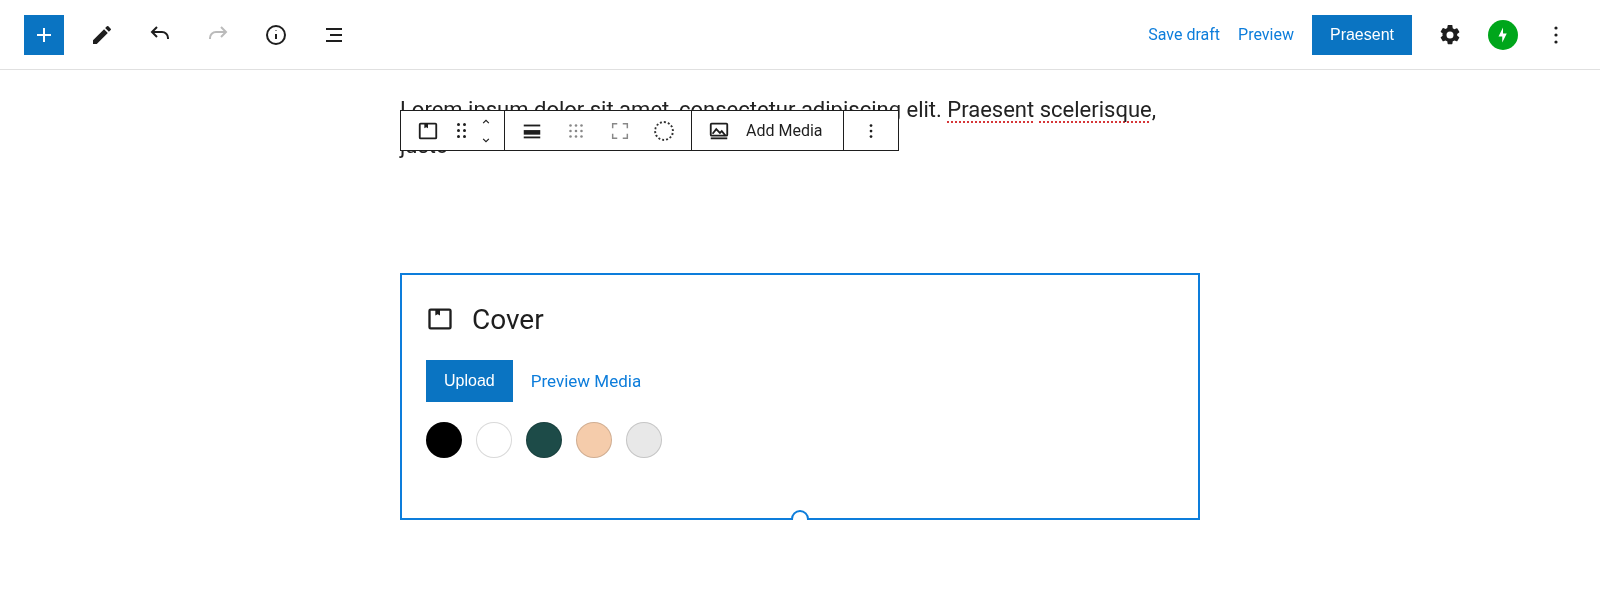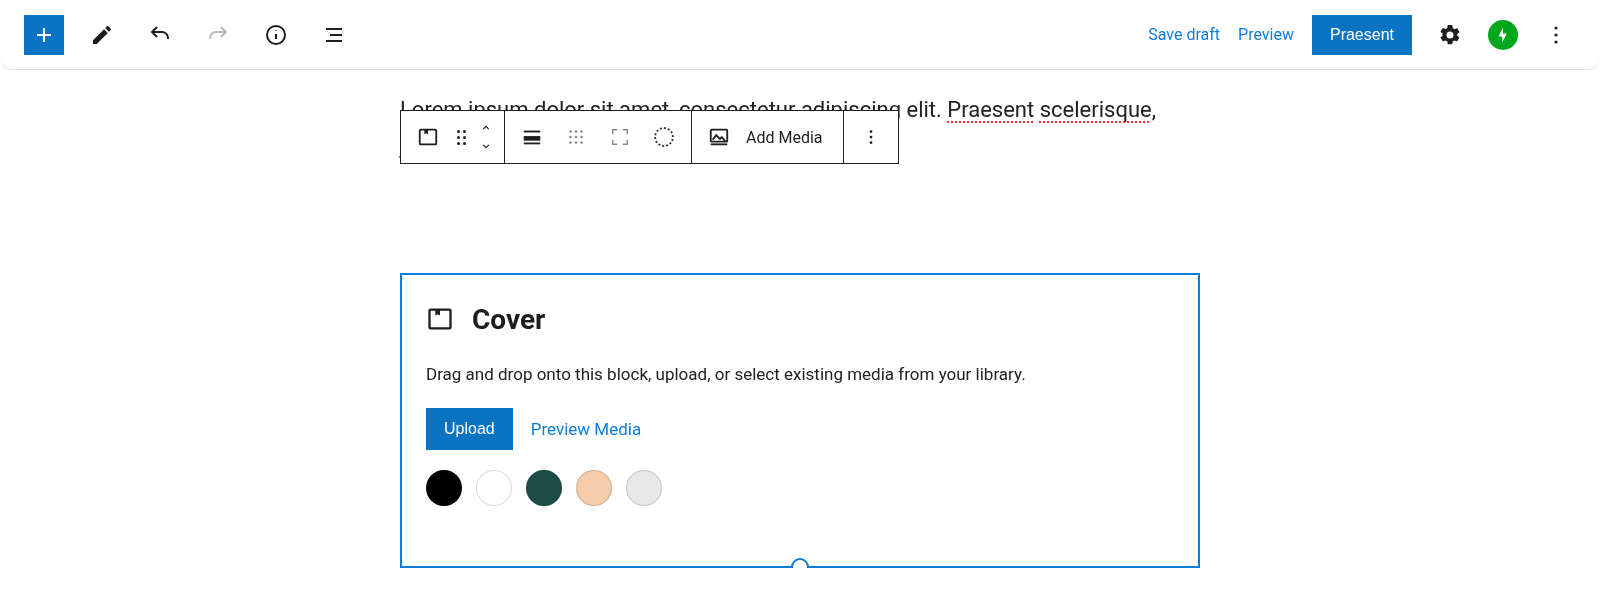--- a/index.html
+++ b/index.html
@@ -19,21 +19,20 @@
   }
   svg { display: block; }
 
   
   .top-header {
     display: flex;
     align-items: center;
     height: 70px;
     padding: 8px 24px;
     border-bottom: 1px solid var(--border);
-    border-radius: 13px;
   }
   .top-header .left, .top-header .right { display: flex; align-items: center; gap: 18px; }
   .top-header .spacer { flex: 1; }
 
   .icon-btn {
     width: 40px; height: 40px;
     display: flex; align-items: center; justify-content: center;
     background: transparent; border: none; cursor: pointer;
     color: var(--text);
   }
@@ -86,21 +85,21 @@
   }
 
   
   .block-toolbar {
     position: absolute;
     top: 18px;
     left: 0;
     display: flex;
     background: #fff;
     border: 1px solid var(--toolbar-border);
-    height: 54px;
+    height: 41px;
   }
   .tb-group {
     display: flex;
     align-items: center;
     border-right: 1px solid var(--toolbar-border);
     padding: 0 8px;
     gap: 6px;
   }
   .tb-group:last-child { border-right: none; }
   .tb-btn {
@@ -126,21 +125,21 @@
   .cover-block {
     margin-top: 72px;
     border: 2px solid var(--wp-blue-bright);
     padding: 28px 24px 60px 24px;
     position: relative;
   }
   .cover-head {
     display: flex; align-items: center; gap: 18px;
   }
   .cover-head svg { width: 28px; height: 28px; }
-  .cover-title { font-size: 28px; font-weight: 700; }
+  .cover-title { font-size: 28px; font-weight: 400; }
   .cover-desc { margin-top: 28px; font-size: 17px; color: #222; }
   .cover-actions { margin-top: 24px; display: flex; align-items: center; gap: 18px; }
   .upload-btn {
     background: var(--wp-blue);
     color: #fff; border: none;
     padding: 12px 18px; font-size: 16px; cursor: pointer;
   }
   .select-media-link { color: var(--wp-blue-bright); font-size: 17px; cursor: pointer; }
 
   .swatches { margin-top: 20px; display: flex; gap: 14px; }
@@ -322,21 +321,20 @@
   </div>
 
   <div class="cover-block">
     <div class="cover-head">
       <svg viewBox="0 0 24 24" fill="none" stroke="currentColor" stroke-width="2">
           <rect x="3" y="4" width="18" height="16" rx="1"></rect>
           <path d="M8 4v5l2-1 2 1V4" fill="currentColor" stroke="none"></path>
         </svg>
       <span class="cover-title">Cover</span>
     </div>
-    <div class="cover-desc">Drag and drop onto this block, upload, or select existing media from your library.</div>
     <div class="cover-actions">
       <button class="upload-btn">Upload</button>
       <span class="select-media-link">Preview Media</span>
     </div>
     <div class="swatches">
       <button class="swatch" style="background:#000000"></button>
       <button class="swatch" style="background:#ffffff"></button>
       <button class="swatch" style="background:#1d4b48"></button>
       <button class="swatch" style="background:#f5ccab"></button>
       <button class="swatch" style="background:#e8e8e8"></button>

